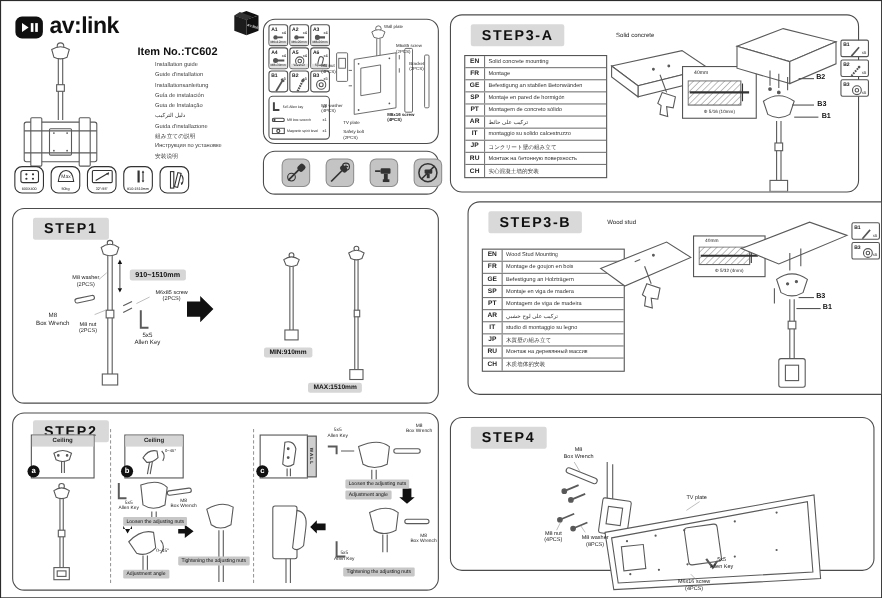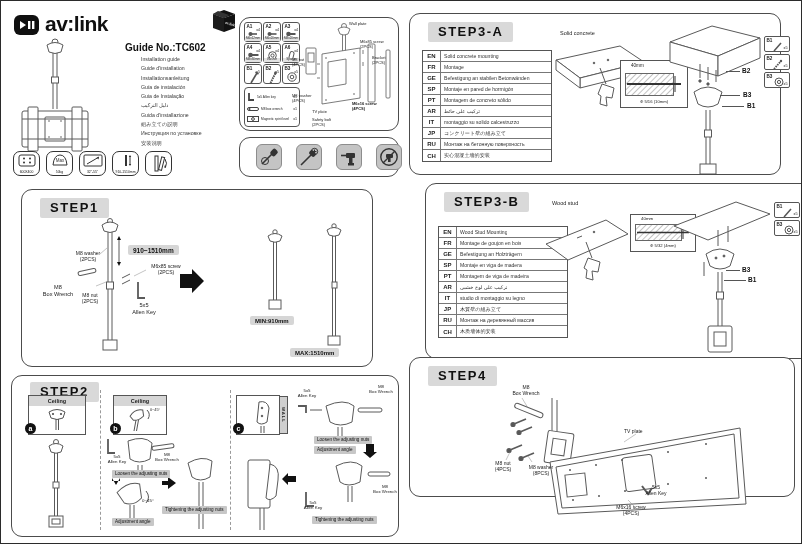--- a/index.html
+++ b/index.html
@@ -94,21 +94,21 @@
         <line x1="3" y1="102" x2="69" y2="102"></line>
     </g>
     <g fill="#5a5a5a">
       <circle cx="30" cy="84" r="0.8"></circle>
         <circle cx="42" cy="84" r="0.8"></circle>
       <circle cx="30" cy="100" r="0.8"></circle>
         <circle cx="42" cy="100" r="0.8"></circle>
     </g>
   </svg>
 
-  <div class="item-no" style="left:124px;top:41px">Guide No.:TC602</div>
+  <div class="item-no" style="left:124px;top:41px">Item No.:TC602</div>
   <div class="lang-list" style="left:140px;top:54px">
     <div>Installation guide</div>
     <div>Guide d'installation</div>
     <div>Installationsanleitung</div>
     <div>Guía de instalación</div>
     <div>Guia de Instalação</div>
     <div>دليل التركيب</div>
     <div>Guida d'installazione</div>
     <div>組み立ての説明</div>
     <div>Инструкция по установке</div>
@@ -343,21 +343,21 @@
     <div class="tool-tile" style="left:136px;top:6px">
       <svg width="20" height="20">
           <circle cx="10" cy="10" r="8.2" fill="none" stroke="#333" stroke-width="1.4"></circle>
           <rect x="7" y="7" width="7" height="4" rx="1" fill="#333"></rect>
           <rect x="9" y="11" width="2.6" height="4" fill="#333"></rect>
           <line x1="4" y1="16" x2="16" y2="4" stroke="#333" stroke-width="1.4"></line>
         </svg>
     </div>
   </div>
 
-  <div class="panel" style="left:20px;top:188px;width:352px;height:178px">
+  <div class="panel" style="left:10px;top:188px;width:388px;height:178px">
     <div class="step-title" style="left:18px;top:8px">STEP1</div>
 
     <svg class="abs" style="left:0;top:0" width="388" height="178">
       <g stroke="#5a5a5a" fill="#fff" stroke-width="1">
         <circle cx="88" cy="31" r="2.5"></circle>
         <path d="M80,35 Q88,29 96,35 L94,41 Q88,44 82,41 Z"></path>
         <line x1="86" y1="42" x2="86" y2="150"></line>
           <line x1="90" y1="42" x2="90" y2="150"></line>
         <rect x="84.5" y="92" width="7" height="7"></rect>
         <rect x="81" y="150" width="14" height="10"></rect>
@@ -750,21 +750,21 @@
     <div class="legend-box" style="left:348px;top:36px">
       <span class="lg-id">B3</span>
       <svg class="abs" style="left:9px;top:4px" width="10" height="10">
           <circle cx="5" cy="5" r="4" fill="none" stroke="#555"></circle>
           <circle cx="5" cy="5" r="1.6" fill="none" stroke="#555"></circle>
         </svg>
       <span class="lg-qty">x5</span>
     </div>
   </div>
 
-  <div class="panel" style="left:408px;top:356px;width:386px;height:140px">
+  <div class="panel" style="left:408px;top:378px;width:386px;height:140px">
     <div class="step-title" style="left:18px;top:8px">STEP4</div>
 
     <svg class="abs" style="left:0;top:0" width="386" height="170">
       <g stroke="#5a5a5a" fill="#fff" stroke-width="1">
         <rect x="104" y="50" width="30" height="5" rx="2.5" transform="rotate(22 119 52)"></rect>
         <g stroke-width="1.6">
           <line x1="104" y1="66" x2="116" y2="61"></line>
             <circle cx="103" cy="66.5" r="1.8" fill="#555"></circle>
           <line x1="110" y1="74" x2="122" y2="69"></line>
             <circle cx="109" cy="74.5" r="1.8" fill="#555"></circle>

